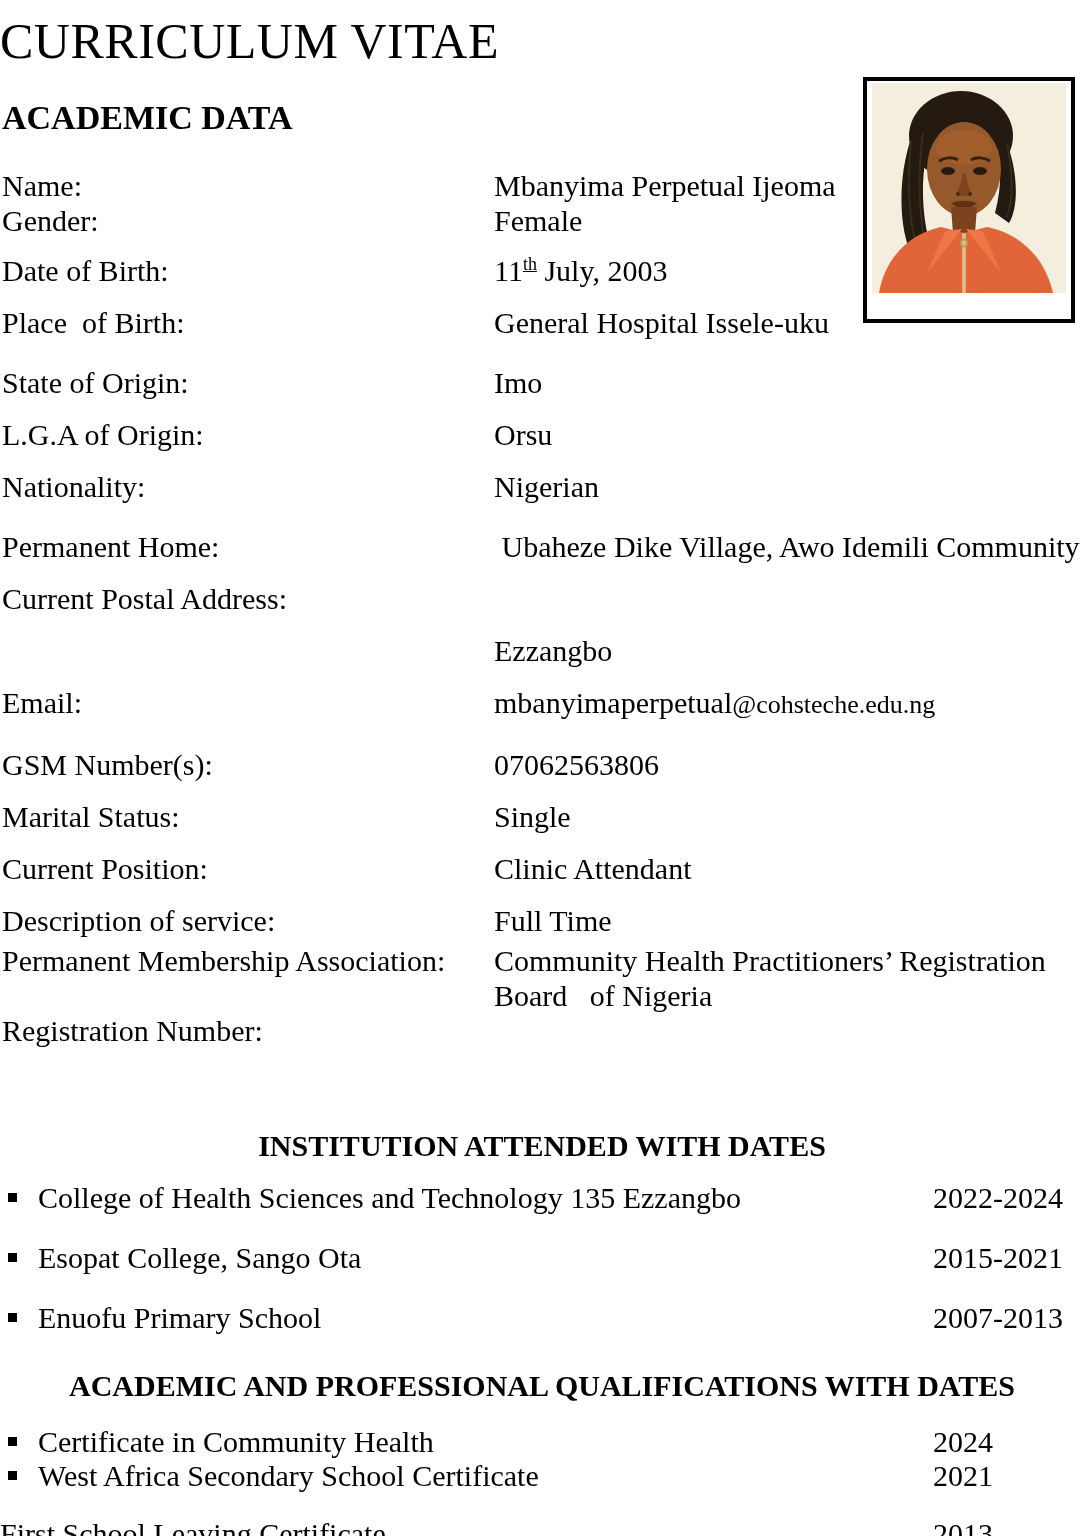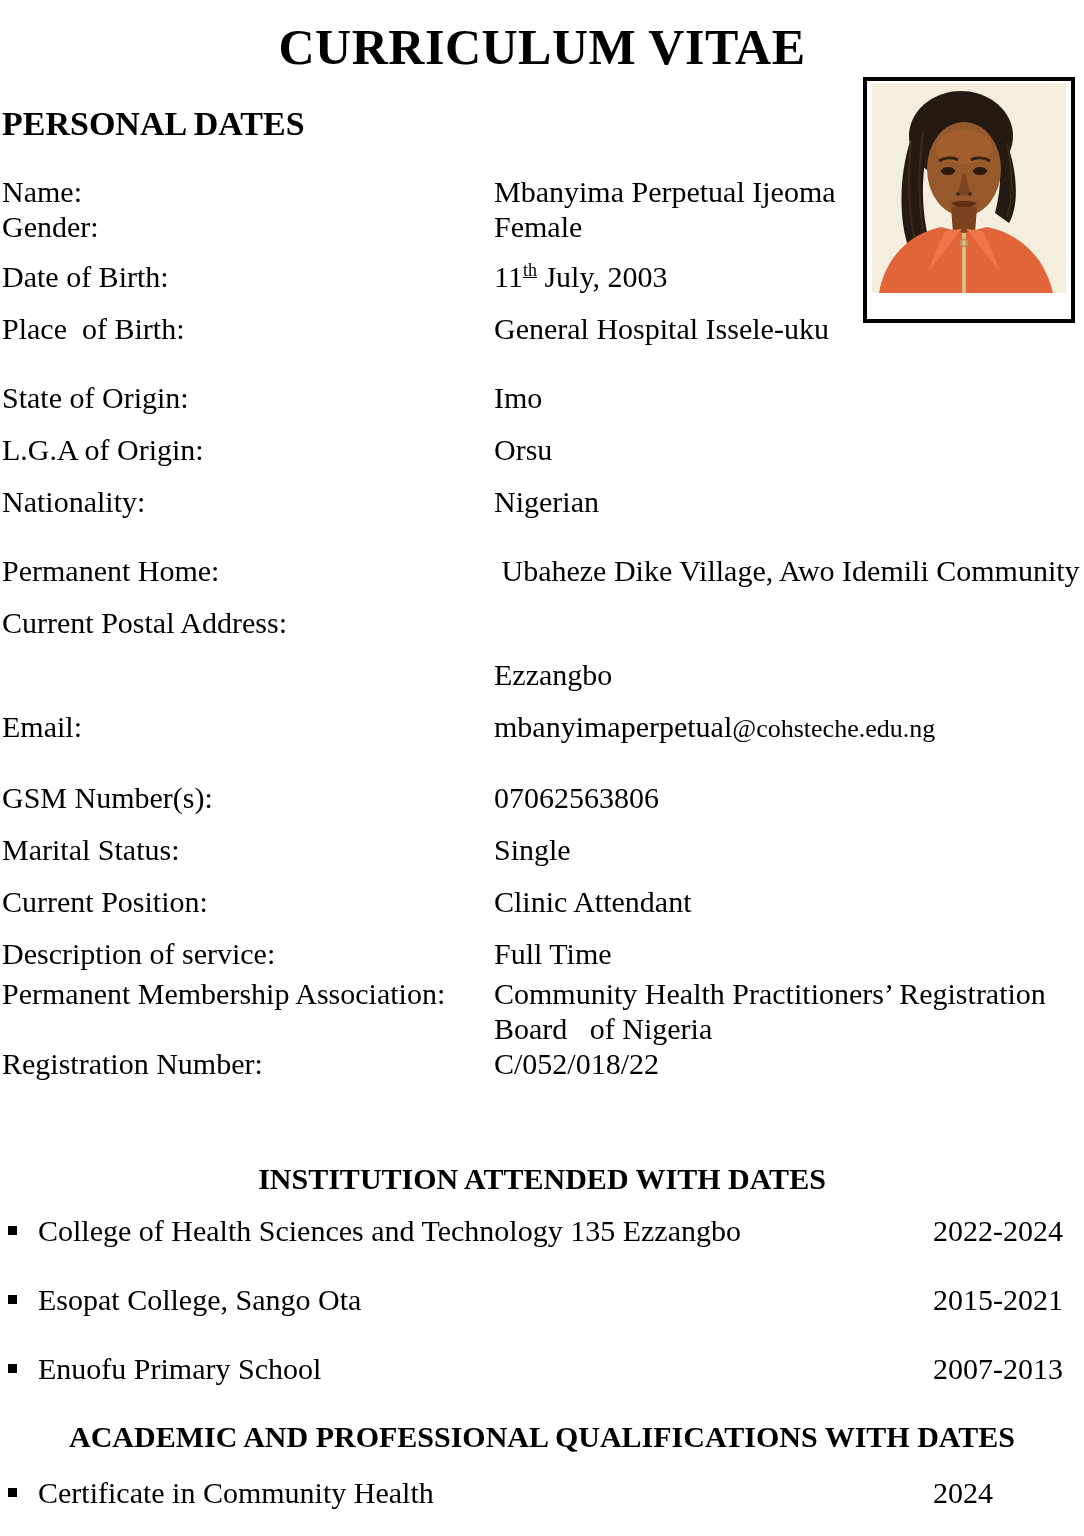--- a/index.html
+++ b/index.html
@@ -11,39 +11,39 @@
   html,body{background:#ffffff;}
   .page{
     position:relative;
     width:1084px;height:1536px;
     background:#ffffff;
     color:var(--text);
     font-family:"Liberation Serif","DejaVu Serif",serif;
     overflow:hidden;
   }
   .title{
-    text-align:center;
-    font-size:50px;font-weight:bold;
+    text-align:left;
+    font-size:50px;font-weight:normal;
     line-height:1.1;
-    padding-top:20px;
+    padding-top:14px;
     letter-spacing:0.5px;
   }
   .section-h2{
     font-size:34px;font-weight:bold;
     line-height:38px;
     margin:30px 0 0 2px;
   }
   .fields{margin:32px 0 0 2px;}
   .frow{display:flex;font-size:30px;line-height:34px;gap:27px;}
   .frow .lbl{flex:0 0 465px;white-space:pre-wrap;}
   .frow .val{flex:1;white-space:pre-wrap;}
   .sup{font-size:18px;vertical-align:super;line-height:0;text-decoration:underline;}
   .email-domain{font-size:26px;}
   .mt1{margin-top:1px}.mt6{margin-top:6px}.mt16{margin-top:16px}
-  .mt17{margin-top:17px}.mt18{margin-top:18px}.mt19{margin-top:35px}
+  .mt17{margin-top:17px}.mt18{margin-top:18px}.mt19{margin-top:26px}
   .mt21{margin-top:21px}.mt33{margin-top:33px}.mt40{margin-top:24px}.mt71{margin-top:80px}
   .center-head{
     text-align:center;
     font-size:30px;font-weight:bold;line-height:36px;
   }
   .li-row{display:flex;font-size:30px;line-height:34px;}
   .bullet{
     flex:none;width:9px;height:9px;background:var(--text);
     margin:12px 0 0 8px;
   }
@@ -98,21 +98,21 @@
       <path d="M95,148 L60,192 L78,150 Z" fill="var(--shirt-light)"></path>
       <path d="M99,148 L134,192 L116,150 Z" fill="var(--shirt-light)"></path>
 
       <rect x="95.2" y="152" width="3.6" height="60" fill="var(--zipper)"></rect>
       <circle cx="97" cy="162" r="3.4" fill="none" stroke="#b89a60" stroke-width="2"></circle>
 
       <rect x="0" y="212" width="204" height="26" fill="var(--photo-white)"></rect>
     </svg>
   </figure>
 
-  <h2 class="section-h2">PERSONAL DATES</h2>
+  <h2 class="section-h2">ACADEMIC DATA</h2>
 
   <div class="fields">
 
     <div class="frow">
       <span class="lbl">Name:</span>
       <span class="val">Mbanyima Perpetual Ijeoma</span>
     </div>
 
     <div class="frow mt1">
       <span class="lbl">Gender:</span>
@@ -188,21 +188,20 @@
       <span class="val">Community Health Practitioners’ Registration</span>
     </div>
 
     <div class="frow mt1">
       <span class="lbl"></span>
       <span class="val">Board   of Nigeria</span>
     </div>
 
     <div class="frow mt1">
       <span class="lbl">Registration Number:</span>
-      <span class="val">C/052/018/22</span>
     </div>
 
   </div>
 
   <div class="center-head mt71">INSTITUTION ATTENDED WITH DATES</div>
 
   <div class="li-row mt17">
     <span class="bullet"></span>
     <span class="li-name">College of Health Sciences and Technology 135 Ezzangbo</span>
     <span class="li-dates">2022-2024</span>
@@ -221,19 +220,24 @@
   </div>
 
   <div class="center-head mt33">ACADEMIC AND PROFESSIONAL QUALIFICATIONS WITH DATES</div>
 
   <div class="li-row mt21">
     <span class="bullet"></span>
     <span class="li-name">Certificate in Community Health</span>
     <span class="li-dates">2024</span>
   </div>
 
+  <div class="li-row">
+    <span class="bullet"></span>
+    <span class="li-name">West Africa Secondary School Certificate</span>
+    <span class="li-dates">2021</span>
+  </div>
 
   <div class="li-row mt40">
     <span class="li-name no-indent">First School Leaving Certificate</span>
     <span class="li-dates">2013</span>
   </div>
 
 </div>
 
 </body></html>

